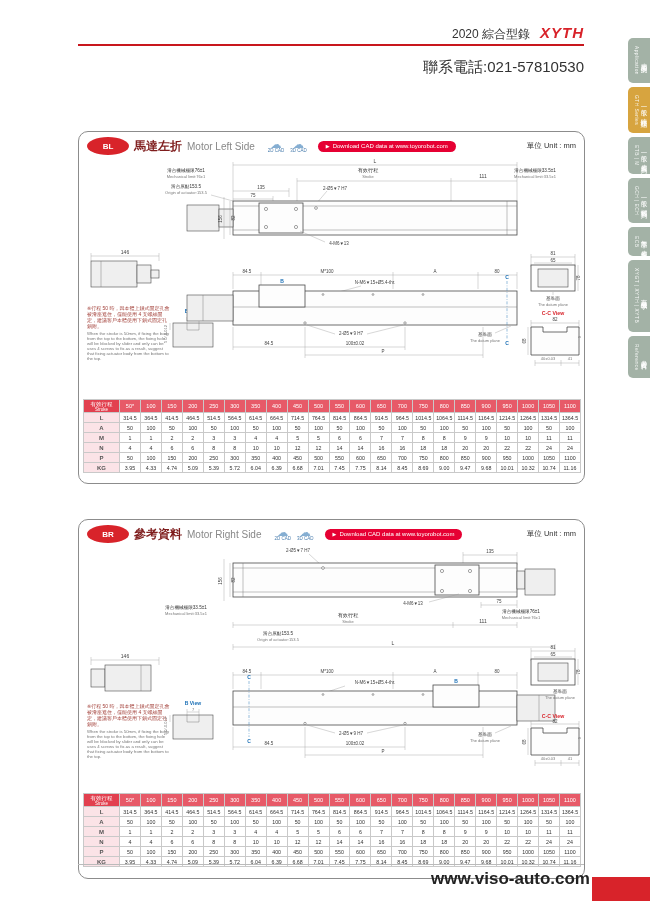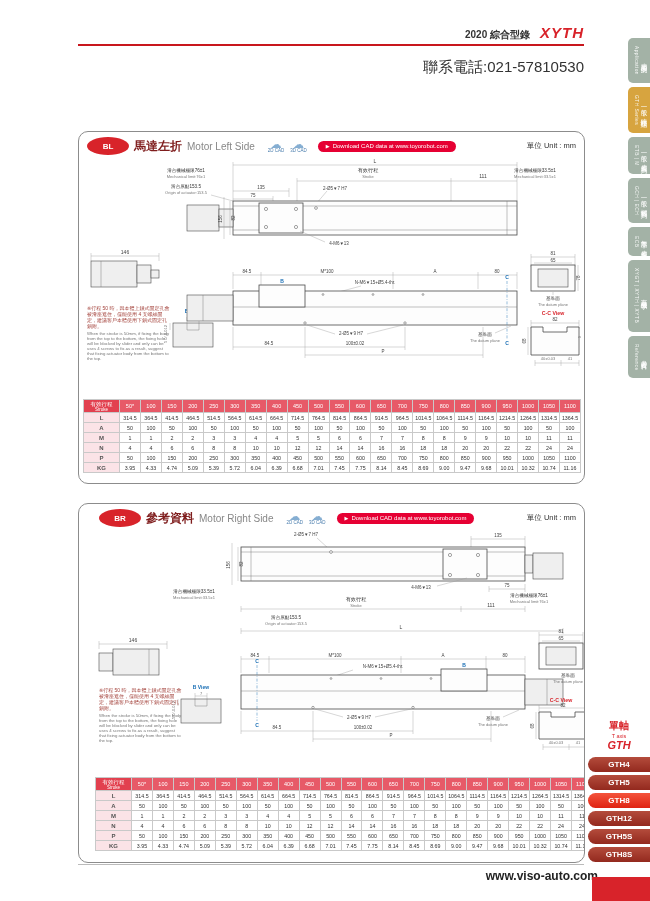--- a/index.html
+++ b/index.html
@@ -2,35 +2,35 @@
 <html><head>
 <meta charset="utf-8">
 <style>
   *{box-sizing:border-box;margin:0;padding:0;}
   html,body{background:#fff;}
   body{font-family:"Liberation Sans","DejaVu Sans",sans-serif;}
   .page{position:relative;width:650px;height:901px;background:#fff;overflow:hidden;}
 
   
   .top-brand{position:absolute;top:24px;right:66px;display:flex;gap:10px;align-items:baseline;}
-  .catalog{font-size:10px;font-weight:bold;color:#333;}
+  .catalog{font-size:12px;font-weight:normal;color:#333;}
   .toyo{font-size:15px;font-weight:bold;font-style:italic;color:#d8232a;letter-spacing:1px;}
   .header-line{position:absolute;left:78px;right:66px;top:44px;height:2px;background:#c8161d;}
   .phone{position:absolute;right:66px;top:58px;font-size:15px;color:#333;}
 
   
   .title-block{position:absolute;left:78px;top:84px;}
   .title-bar{position:absolute;left:0;top:2px;width:3.5px;height:34px;background:#d8232a;}
   .title-cn{margin-left:10px;font-size:16.5px;font-weight:bold;color:#444;}
   .title-en{margin-left:10px;font-size:9.5px;font-weight:bold;color:#d8232a;margin-top:2px;}
 
   
   .panel{position:absolute;left:78px;width:507px;background:#fff;border:1.2px solid #8c8c8c;border-radius:10px;overflow:hidden;}
   #panel-bl{top:131px;height:353px;}
-  #panel-br{top:503px;height:360px;padding-left:12px;}
+  #panel-br{top:519px;height:360px;}
   .phead{display:flex;align-items:center;gap:5px;padding:5px 8px 0;}
   .badge{width:42px;height:18px;border-radius:50%;background:#d8232a;color:#fff;font-size:8px;font-weight:bold;display:flex;align-items:center;justify-content:center;flex:0 0 auto;}
   .ptitle-cn{font-size:12px;font-weight:bold;color:#7f1d1d;white-space:nowrap;}
   .ptitle-en{font-size:10px;color:#888;white-space:nowrap;}
   .clouds{display:flex;gap:6px;margin-left:8px;}
   .cloud{display:flex;flex-direction:column;align-items:center;line-height:1;}
   .cloud-icon{font-size:11px;color:#85aed2;}
   .cloud-label{font-size:4.5px;color:#4a7dad;margin-top:-1px;}
   .dl-pill{display:flex;align-items:center;gap:3px;background:#e60033;color:#fff;font-size:6px;border-radius:8px;padding:2.5px 8px;margin-left:6px;white-space:nowrap;}
   .dl-arrow{font-size:5px;}
@@ -82,21 +82,21 @@
   .model-nav{position:absolute;right:0;top:718px;width:62px;}
   .axis-box{background:#fff;text-align:center;padding:1px 0 3px;}
   .axis-cn{color:#d8232a;font-size:10px;font-weight:bold;}
   .axis-en{color:#d8232a;font-size:5.5px;}
   .axis-series{color:#d8232a;font-size:11px;font-weight:bold;font-style:italic;}
   .model-btn{height:15px;line-height:15px;margin-top:3px;background:linear-gradient(#b44c3c,#93291e);color:#fff;font-size:8px;font-weight:bold;text-align:center;border-radius:8px 0 0 8px;}
   .model-btn.active{background:linear-gradient(#f4543c,#df2312);}
 
   
   .footer-line{position:absolute;left:78px;right:66px;top:864px;height:1px;background:#bbb;}
-  .footer-url{position:absolute;right:52px;top:869px;font-size:12px;font-weight:bold;color:#222;}
+  .footer-url{position:absolute;right:60px;top:869px;font-size:17px;font-weight:bold;color:#222;}
   .corner-red{position:absolute;right:0;bottom:0;width:58px;height:24px;background:#d8232a;}
 </style>
 </head>
 <body>
 
 <div class="page">
 
   <div class="top-brand">
     <span class="catalog">2020 綜合型錄</span>
     <span class="toyo">XYTH</span>
@@ -849,33 +849,18 @@
       <div class="vtab">
         <span class="vtab-cn">直交機械手</span>
         <span class="vtab-en">XYGT | XYTH | XYTB</span>
       </div>
       <div class="vtab">
         <span class="vtab-cn">參考資料</span>
         <span class="vtab-en">Reference</span>
       </div>
     </div>
 
-  <div class="model-nav">
-    <div class="axis-box">
-      <div class="axis-cn">單軸</div>
-      <div class="axis-en">T axis</div>
-      <div class="axis-series">GTH</div>
-    </div>
-    <div>
-        <div class="model-btn">GTH4</div>
-        <div class="model-btn">GTH5</div>
-        <div class="model-btn active">GTH8</div>
-        <div class="model-btn">GTH12</div>
-        <div class="model-btn">GTH5S</div>
-        <div class="model-btn">GTH8S</div>
-      </div>
-  </div>
 
   <div class="footer-line"></div>
   <div class="footer-url">www.viso-auto.com</div>
   <div class="corner-red"></div>
 
 </div>
 
 </body></html>

